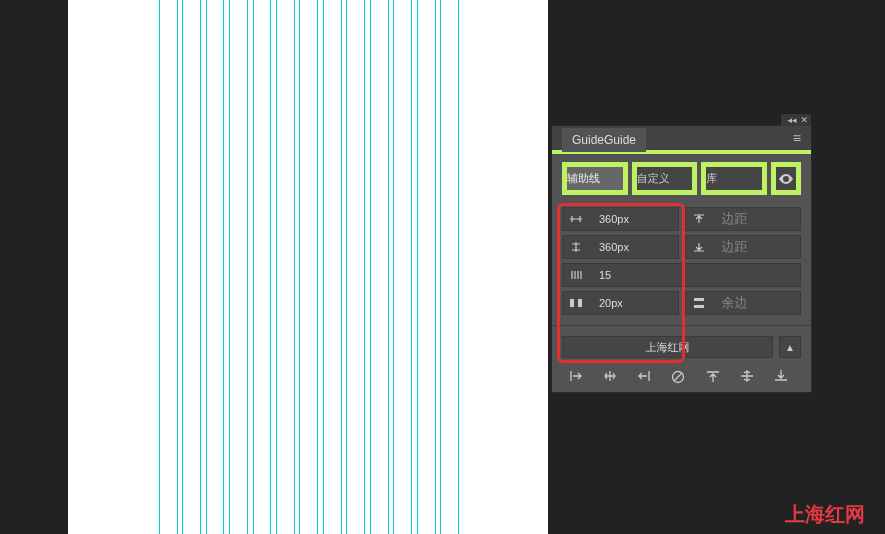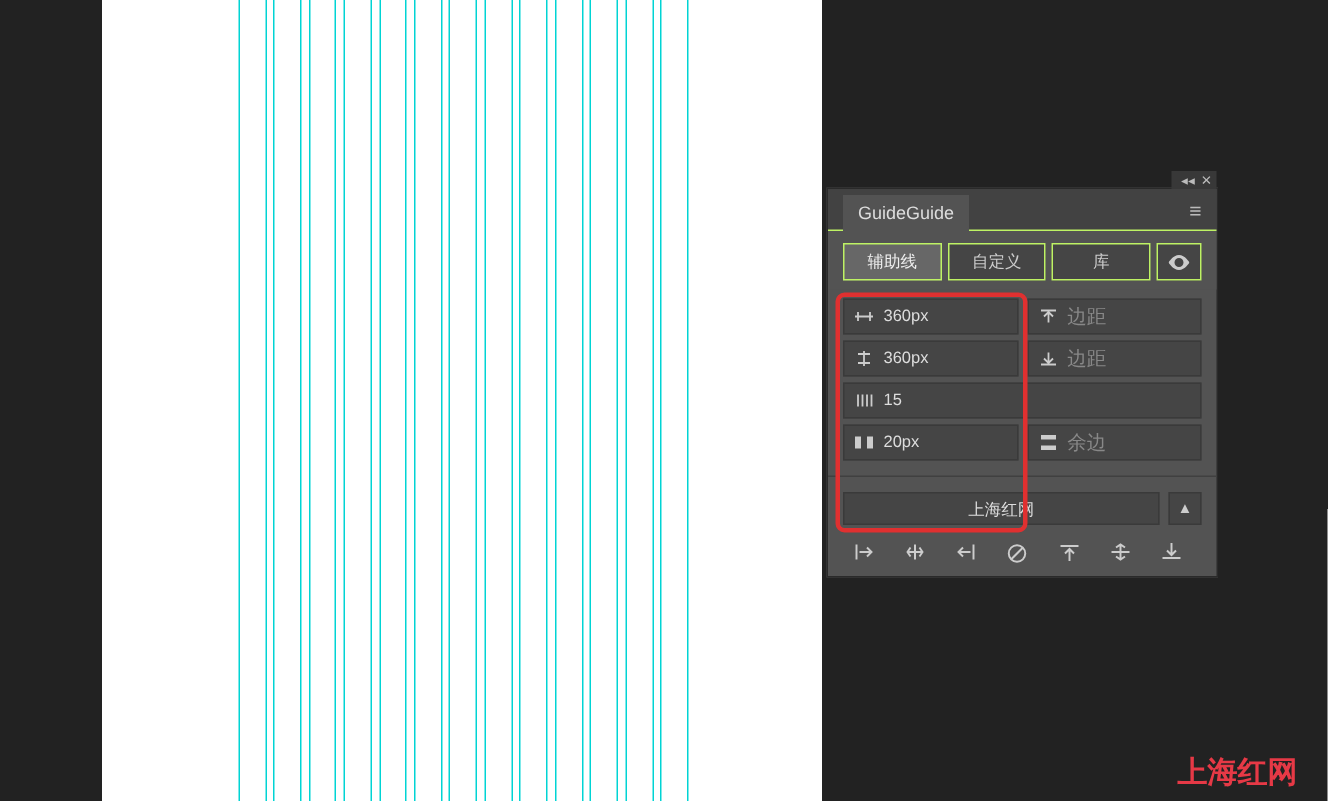--- a/index.html
+++ b/index.html
@@ -48,21 +48,21 @@
       gap: 4px;
       padding: 0 3px;
     }
     .topbar-icon { color: #bbb; font-size: 9px; cursor: pointer; }
     .panel-header {
       height: 28px;
       background: #424242;
       display: flex;
       align-items: center;
       padding: 0 10px;
-      border-bottom: 1px solid #bef264;
+      border-bottom: 4px solid #bef264;
     }
     .panel-title-tab {
       background: #535353;
       padding: 5px 10px;
       color: #ddd;
       font-size: 12px;
       margin-top: 4px;
     }
     .panel-menu {
       margin-left: auto;
@@ -71,25 +71,25 @@
       font-size: 14px;
     }
     .tabs-row {
       display: flex;
       gap: 4px;
       padding: 8px 10px 6px 10px;
       background: #535353;
     }
     .tab {
       flex: 1;
-      text-align: center;
+      text-align: left;
       padding: 4px 0;
       background: #454545;
       color: #ccc;
-      border: 1px solid #bef264;
+      border: 5px solid #bef264;
       cursor: pointer;
       font-size: 11px;
     }
     .tab.active {
       background: #676767;
       color: #eee;
     }
     .tab-icon {
       flex: 0 0 30px;
       display: flex;
@@ -108,21 +108,21 @@
       gap: 6px;
     }
     .field {
       flex: 1;
       height: 24px;
       background: #454545;
       border: 1px solid #3a3a3a;
       display: flex;
       align-items: center;
       padding: 0 6px;
-      gap: 6px;
+      gap: 16px;
     }
     .field-icon {
       color: #ccc;
       font-size: 11px;
       width: 14px;
       display: flex;
       align-items: center;
       justify-content: center;
     }
     .field-value {

